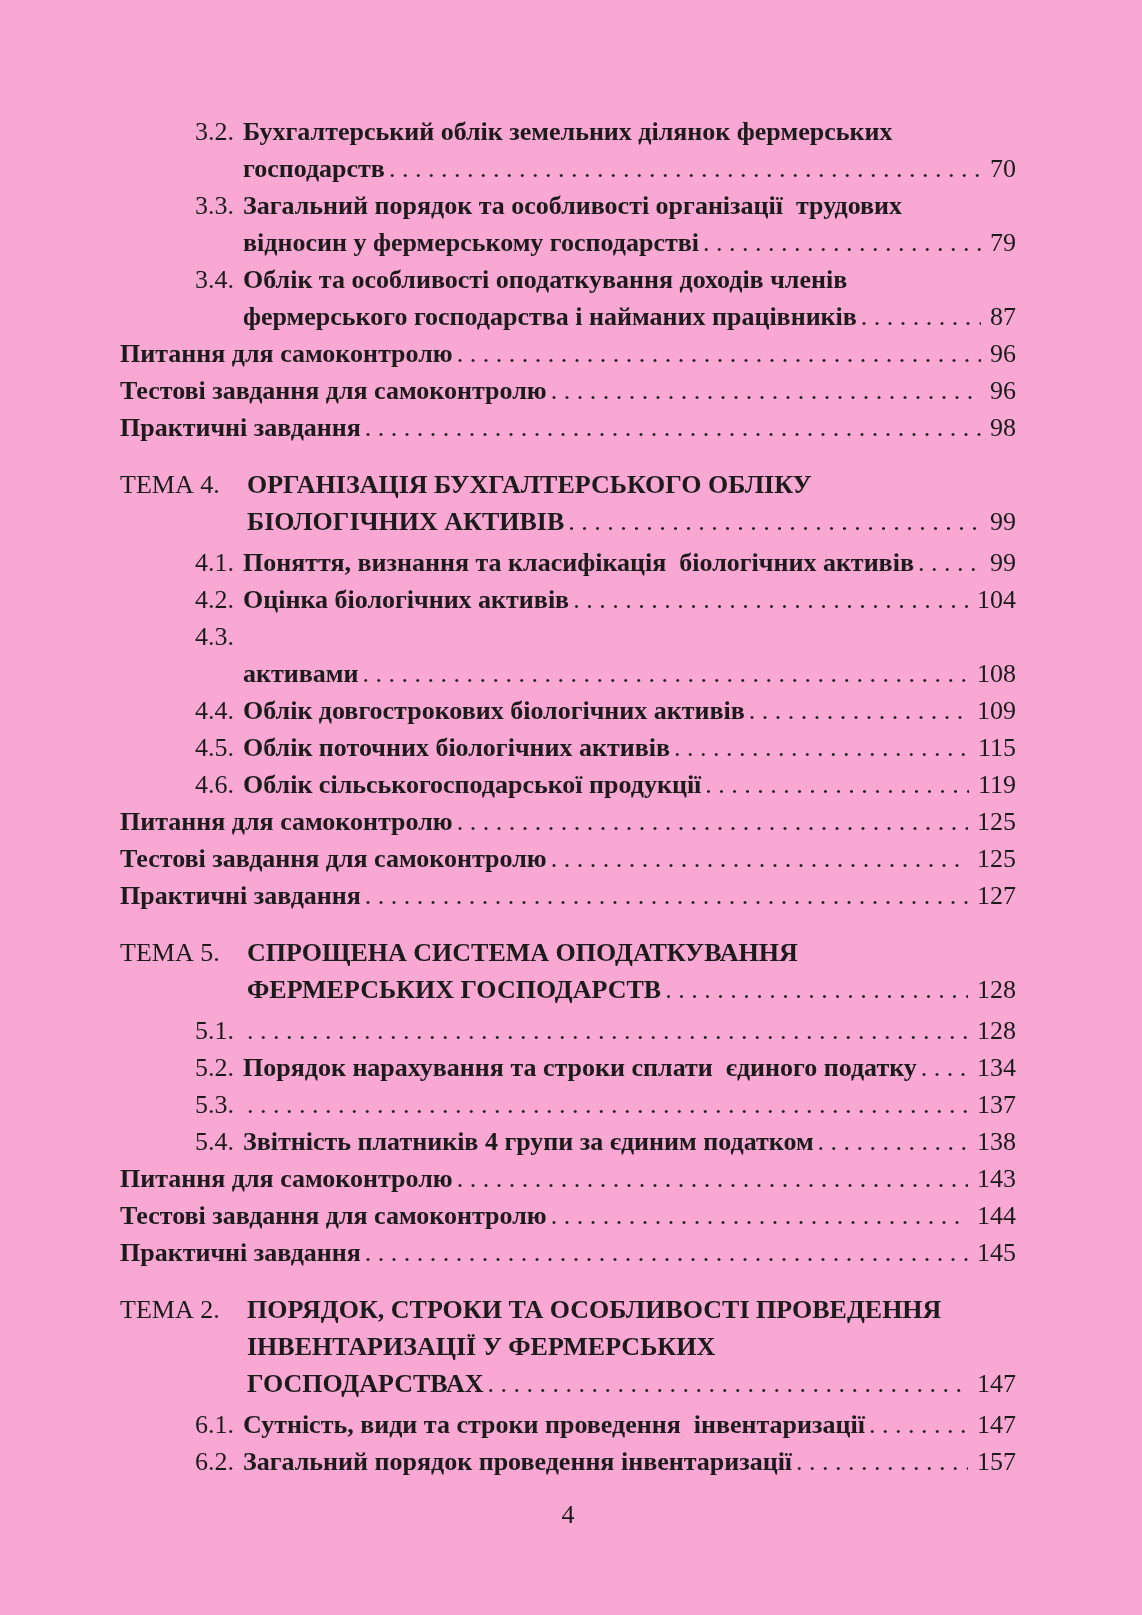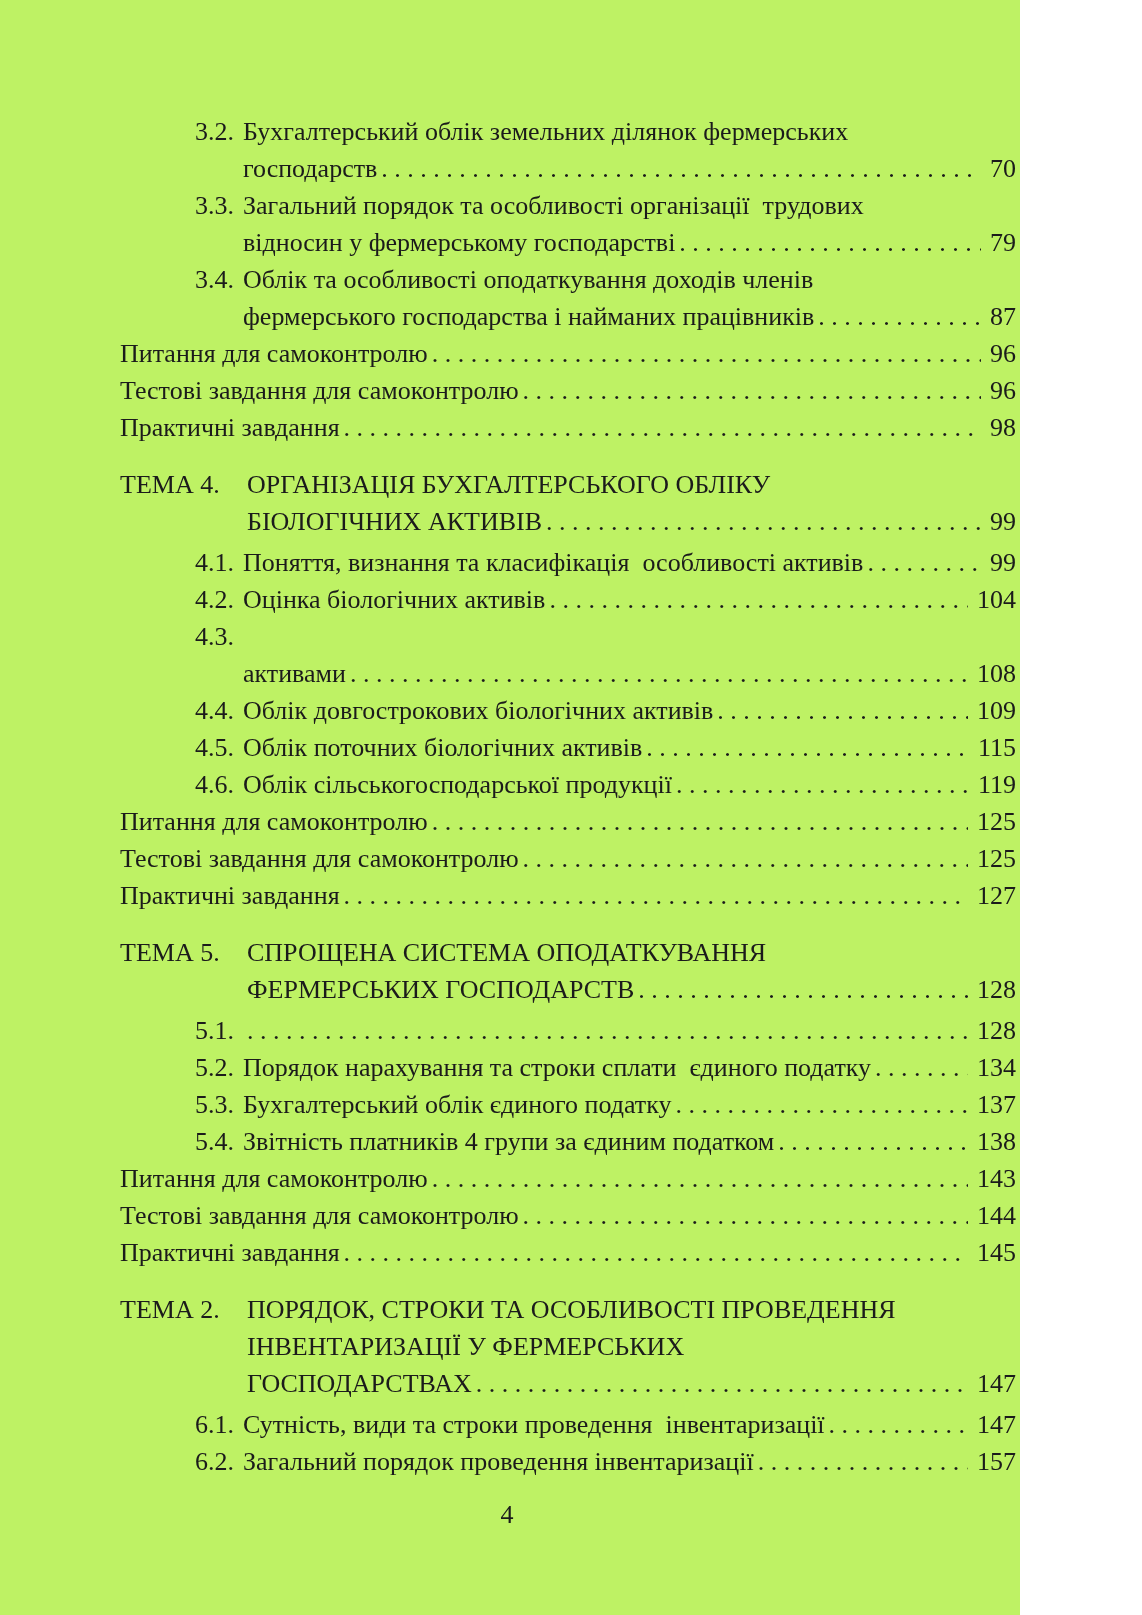--- a/index.html
+++ b/index.html
@@ -8,33 +8,33 @@
     height: 1615px;
     background: #ffffff;
     color: #1b1b1b;
     font-family: "Liberation Serif", "DejaVu Serif", serif;
     font-size: 26px;
     line-height: 37px;
     overflow: hidden;
   }
   .page {
     box-sizing: border-box;
-    width: 1020px;
+    width: 1142px;
     height: 1615px;
     padding: 113px 126px 0 120px;
-    background: #bef264;
+    background: #f9a8d4;
   }
   .toc-list { width: 896px; }
   .line {
     display: flex;
     align-items: baseline;
     white-space: pre;
   }
   .line .label { flex: none; white-space: pre; }
-  .line .text  { flex: none; white-space: pre; }
+  .line .text  { flex: none; white-space: pre; font-weight: bold; }
   .line .dots  {
     flex: 1 1 0;
     min-width: 0;
     overflow: hidden;
     white-space: pre;
     margin-left: 4px;
   }
   .line .page-num {
     flex: none;
     padding-left: 9px;
@@ -119,21 +119,21 @@
     
   </div>
       <div class="line t-heading-cont">
     
     <span class="text">БІОЛОГІЧНИХ АКТИВІВ</span>
     <span class="dots">. . . . . . . . . . . . . . . . . . . . . . . . . . . . . . . . . . . . . . . . . . . . . . . . . . . . . . . . . . . . . . . . . . . . . . . . . . . . . . . . . . . . . . . . . . </span>
     <span class="page-num">99</span>
   </div>
       <div class="line t-item gap-small">
     <span class="label">4.1.</span>
-    <span class="text">Поняття, визнання та класифікація  особливості активів</span>
+    <span class="text">Поняття, визнання та класифікація  біологічних активів</span>
     <span class="dots">. . . . . . . . . . . . . . . . . . . . . . . . . . . . . . . . . . . . . . . . . . . . . . . . . . . . . . . . . . . . . . . . . . . . . . . . . . . . . . . . . . . . . . . . . . </span>
     <span class="page-num">99</span>
   </div>
       <div class="line t-item">
     <span class="label">4.2.</span>
     <span class="text">Оцінка біологічних активів</span>
     <span class="dots">. . . . . . . . . . . . . . . . . . . . . . . . . . . . . . . . . . . . . . . . . . . . . . . . . . . . . . . . . . . . . . . . . . . . . . . . . . . . . . . . . . . . . . . . . . </span>
     <span class="page-num">104</span>
   </div>
       <div class="line t-item">
@@ -201,21 +201,20 @@
     <span class="page-num">128</span>
   </div>
       <div class="line t-item">
     <span class="label">5.2.</span>
     <span class="text">Порядок нарахування та строки сплати  єдиного податку</span>
     <span class="dots">. . . . . . . . . . . . . . . . . . . . . . . . . . . . . . . . . . . . . . . . . . . . . . . . . . . . . . . . . . . . . . . . . . . . . . . . . . . . . . . . . . . . . . . . . . </span>
     <span class="page-num">134</span>
   </div>
       <div class="line t-item">
     <span class="label">5.3.</span>
-    <span class="text">Бухгалтерський облік єдиного податку</span>
     <span class="dots">. . . . . . . . . . . . . . . . . . . . . . . . . . . . . . . . . . . . . . . . . . . . . . . . . . . . . . . . . . . . . . . . . . . . . . . . . . . . . . . . . . . . . . . . . . </span>
     <span class="page-num">137</span>
   </div>
       <div class="line t-item">
     <span class="label">5.4.</span>
     <span class="text">Звітність платників 4 групи за єдиним податком</span>
     <span class="dots">. . . . . . . . . . . . . . . . . . . . . . . . . . . . . . . . . . . . . . . . . . . . . . . . . . . . . . . . . . . . . . . . . . . . . . . . . . . . . . . . . . . . . . . . . . </span>
     <span class="page-num">138</span>
   </div>
       <div class="line t-body">

